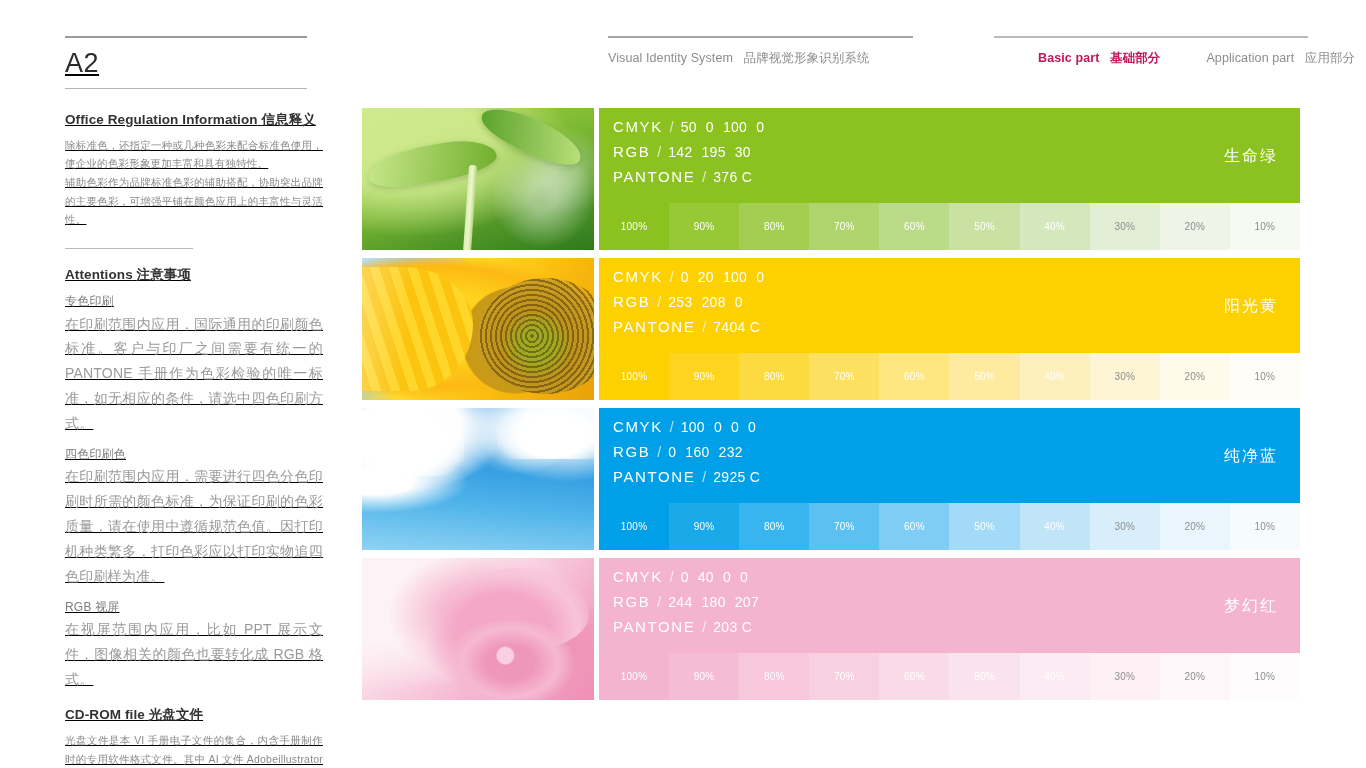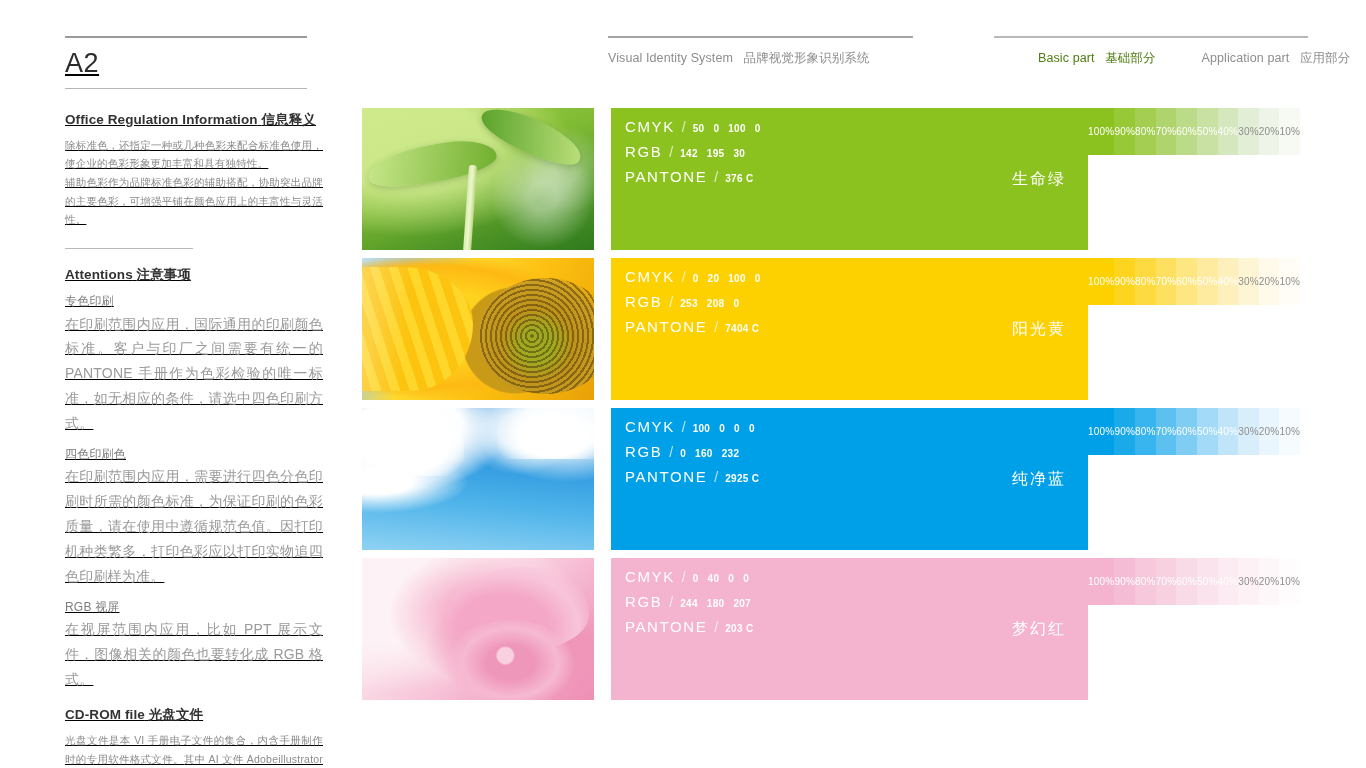--- a/index.html
+++ b/index.html
@@ -42,43 +42,43 @@
   .gap-lg { height:22px; }
   .gap-md { height:14px; }
 
   
   .topnav { position:absolute; top:36px; left:608px; width:700px; height:42px; }
   .nav-group { position:absolute; top:0; }
   .nav-group .nav-rule { height:2px; background:#a5a5a5; }
   .nav-group .nav-rule.light { background:#b9b9b9; }
   .nav-items { display:flex; align-items:flex-start; padding-top:12px; }
   .nav-item { font-size:12.5px; color:#8d8d8d; white-space:nowrap; letter-spacing:0.1px; }
-  .nav-item.active { color:#4d7c0f; font-weight:400;padding-left:44px; }
+  .nav-item.active { color:#be185d; font-weight:700;padding-left:44px; }
   .nav-item .zh { margin-left:7px; }
   .nav-item + .nav-item { margin-left:46px; }
   #nav-left  { left:0;   width:305px; }
   #nav-right { left:386px; width:314px; }
 
   
   .rows { position:absolute; left:362px; top:108px; width:938px; }
   .row { position:relative; height:142px; margin-bottom:8px; display:flex; }
 
   .swatch-img {
     width:232px; height:142px; flex:0 0 232px; position:relative; overflow:hidden;
   }
-  .color-panel { flex:1; margin-left:17px; display:flex; }
+  .color-panel { flex:1; margin-left:5px; display:flex; flex-direction:column; }
   .color-main { flex:1; position:relative; }
   .specs { position:absolute; left:14px; top:11px; }
   .spec-line { display:flex; align-items:baseline; height:25px; }
   .spec-label {
     font-size:15px; letter-spacing:1.6px; color:#ffffff; font-weight:400;
     line-height:1;
   }
   .spec-slash { color:rgba(255,255,255,.72); margin:0 7px; font-size:14px; }
-  .spec-val { font-size:10px; color:#ffffff; letter-spacing:0.3px; line-height:1;font-weight:bold; }
+  .spec-val { font-size:14px; color:#ffffff; letter-spacing:0.3px; line-height:1; }
   .spec-val span + span { margin-left:9px; }
   .color-name {
     position:absolute; right:22px; top:50%; transform:translateY(-50%);
     font-size:16px; color:#ffffff; letter-spacing:2px;
   }
   .tints { height:47px; display:flex; }
   .tint { flex:1; display:flex; align-items:center; justify-content:center;
           font-size:10px; letter-spacing:0.2px; }
   .tint.on-dark { color:#ffffff; }
   .tint.on-light { color:#8e8e8e; }

